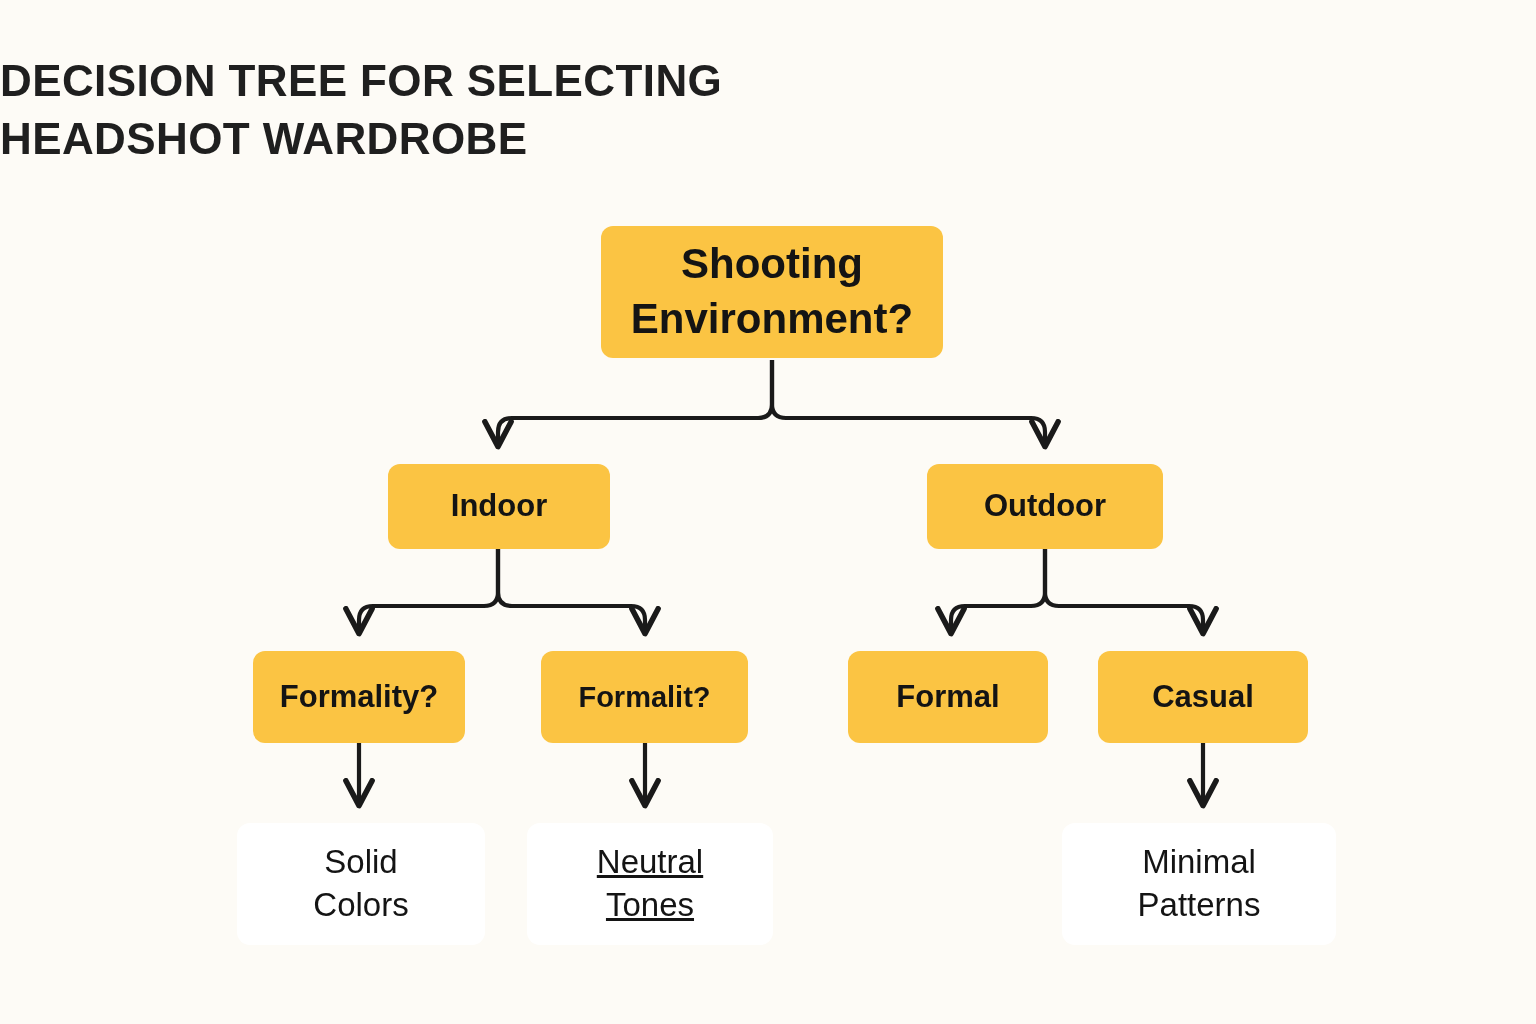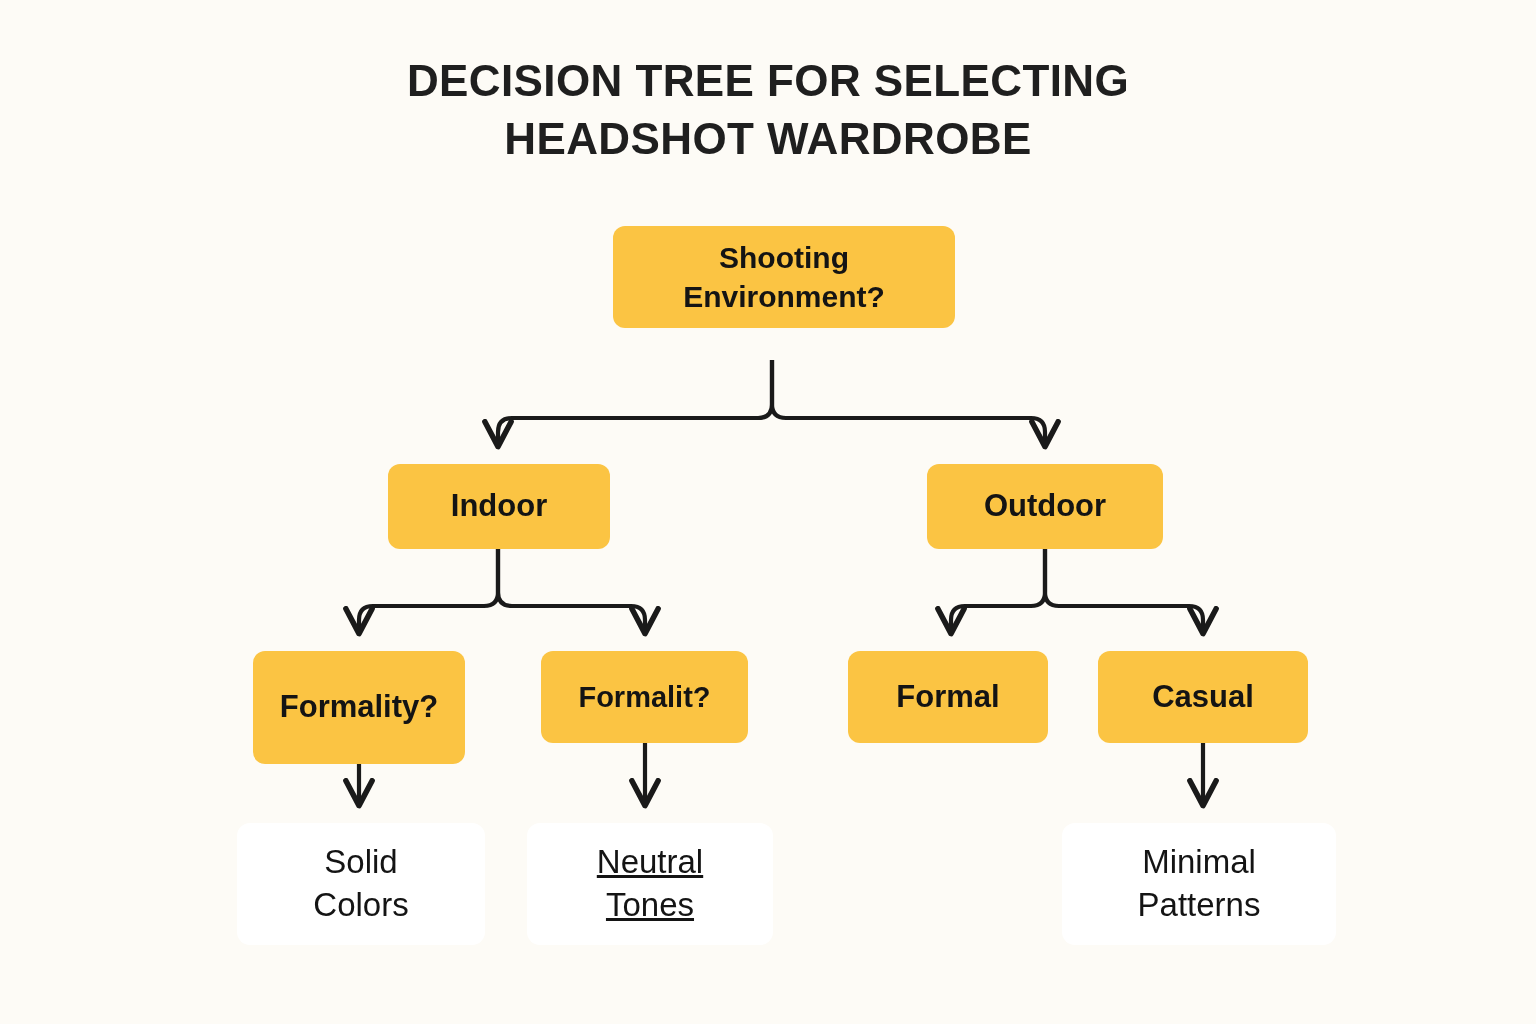--- a/index.html
+++ b/index.html
@@ -24,21 +24,21 @@
     top: 0;
     width: 1536px;
     height: 1024px;
     pointer-events: none;
   }
   .title {
     position: absolute;
     left: 0;
     top: 52px;
     width: 1536px;
-    text-align: center;
+    text-align: left;
     font-size: 44px;
     font-weight: 700;
     line-height: 1.32;
     letter-spacing: 0.4px;
     color: #1F1F1F;
     white-space: pre-line;
   }
   .node {
     position: absolute;
     display: flex;
@@ -57,35 +57,35 @@
     background: #FFFFFF;
     font-weight: 400;
     border-radius: 13px;
   }
   .node-label {
     display: block;
     white-space: pre-line;
   }
   
   #node-root {
-    left: 601px; top: 226px; width: 342px; height: 102px;
-    font-size: 30px; line-height: 1.30; margin-left: 12px;
+    left: 601px; top: 226px; width: 342px; height: 132px;
+    font-size: 42px; line-height: 1.30;
   }
   
   #node-indoor {
     left: 388px; top: 464px; width: 222px; height: 85px;
     font-size: 31px; line-height: 1.25;
   }
   #node-outdoor {
     left: 927px; top: 464px; width: 236px; height: 85px;
     font-size: 31px; line-height: 1.25;
   }
   
   #node-formality-1 {
-    left: 253px; top: 651px; width: 212px; height: 113px;
+    left: 253px; top: 651px; width: 212px; height: 92px;
     font-size: 31px; line-height: 1.25;
   }
   #node-formality-2 {
     left: 541px; top: 651px; width: 207px; height: 92px;
     font-size: 29px; line-height: 1.25;
   }
   #node-formal {
     left: 848px; top: 651px; width: 200px; height: 92px;
     font-size: 31px; line-height: 1.25;
   }

